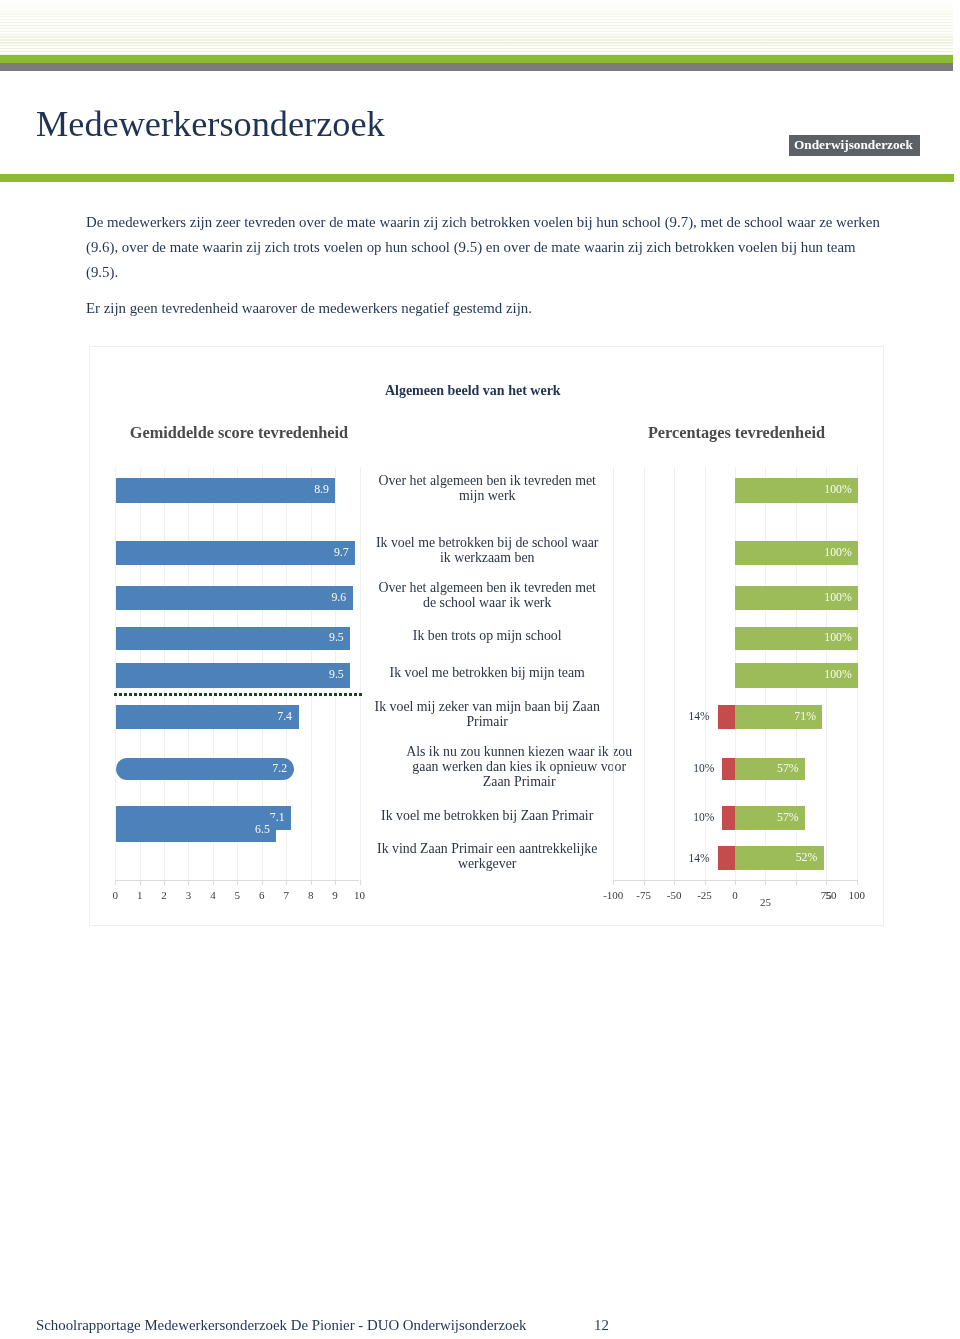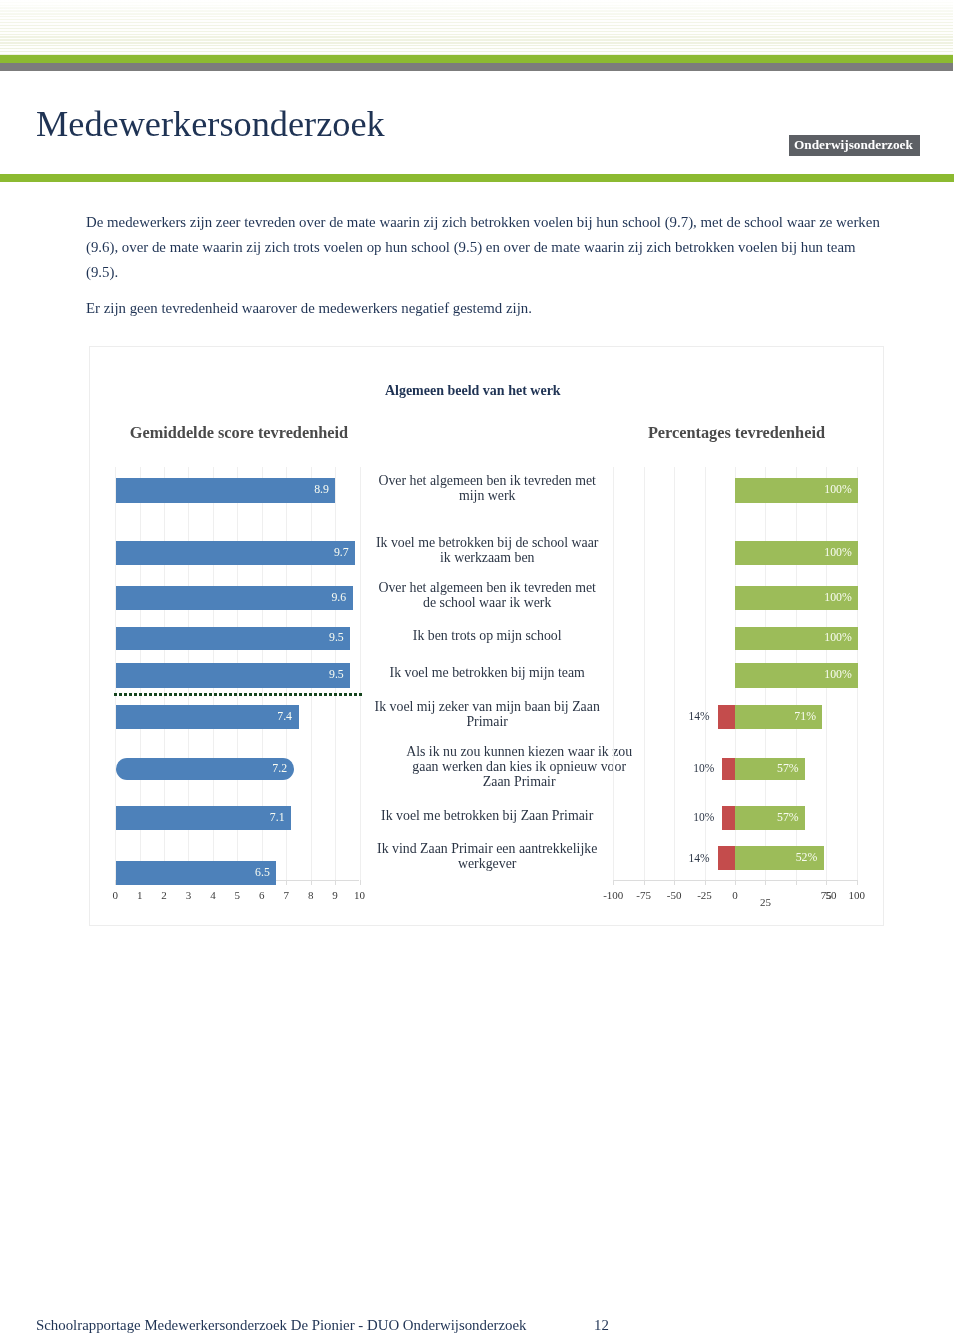--- a/index.html
+++ b/index.html
@@ -145,21 +145,21 @@
       </div>
     <div class="bar-blue" style="left:116.1px;top:704.5px;width:182.41px;height:24px;">
         <span class="barlbl">7.4</span>
       </div>
     <div class="bar-blue" style="left:116.1px;top:757.5px;width:177.48px;height:22.5px;border-radius:11px;">
         <span class="barlbl">7.2</span>
       </div>
     <div class="bar-blue" style="left:116.1px;top:806.25px;width:175.01px;height:24px;">
         <span class="barlbl">7.1</span>
       </div>
-    <div class="bar-blue" style="left:116.1px;top:861px;width:160.22px;height:23.75px;">
+    <div class="bar-blue" style="left:116.1px;top:818px;width:160.22px;height:23.75px;">
         <span class="barlbl">6.5</span>
       </div>
   </div>
 
   <div>
     <div class="catlabel" style="top:472.65px;">
         <div class="catline">Over het algemeen ben ik tevreden met</div>
         <div class="catline">mijn werk</div>
       </div>
     <div class="catlabel" style="top:534.9px;">

